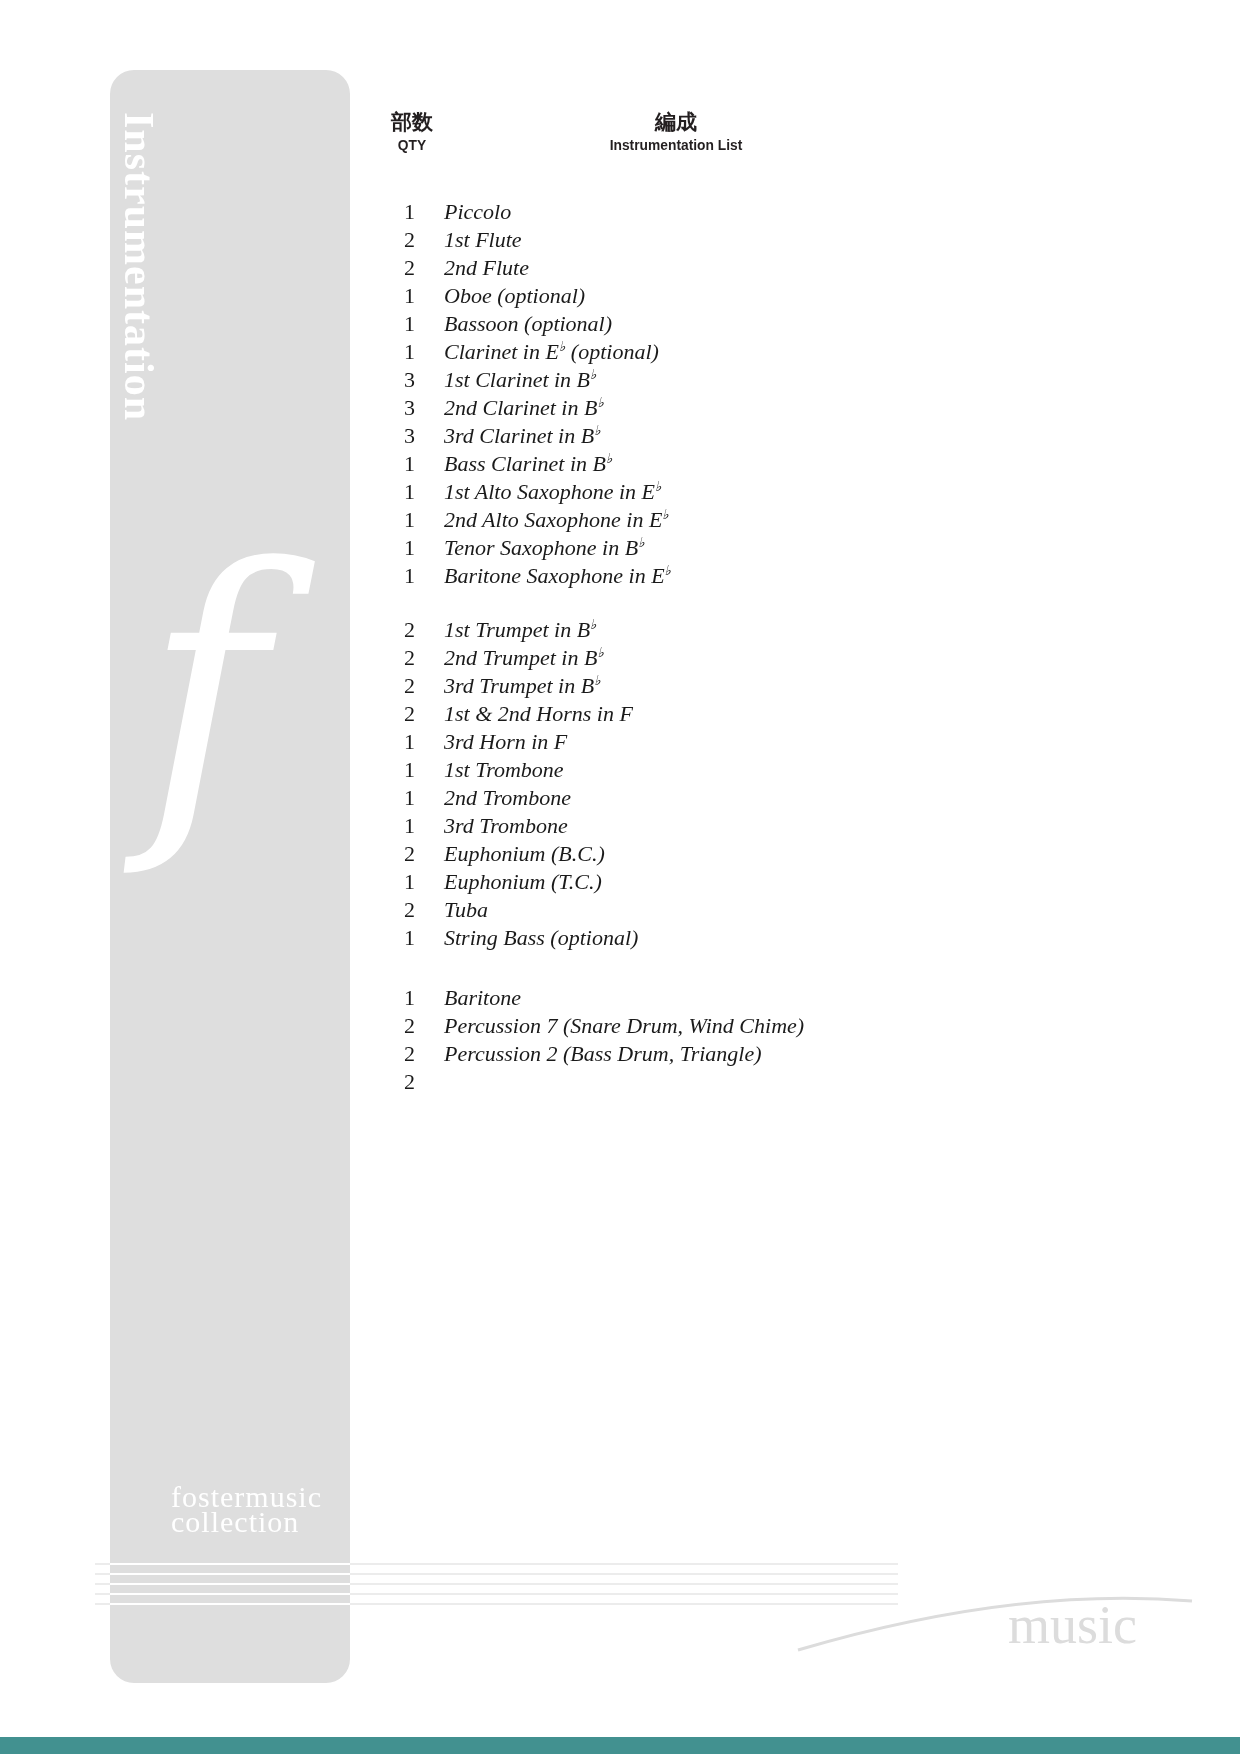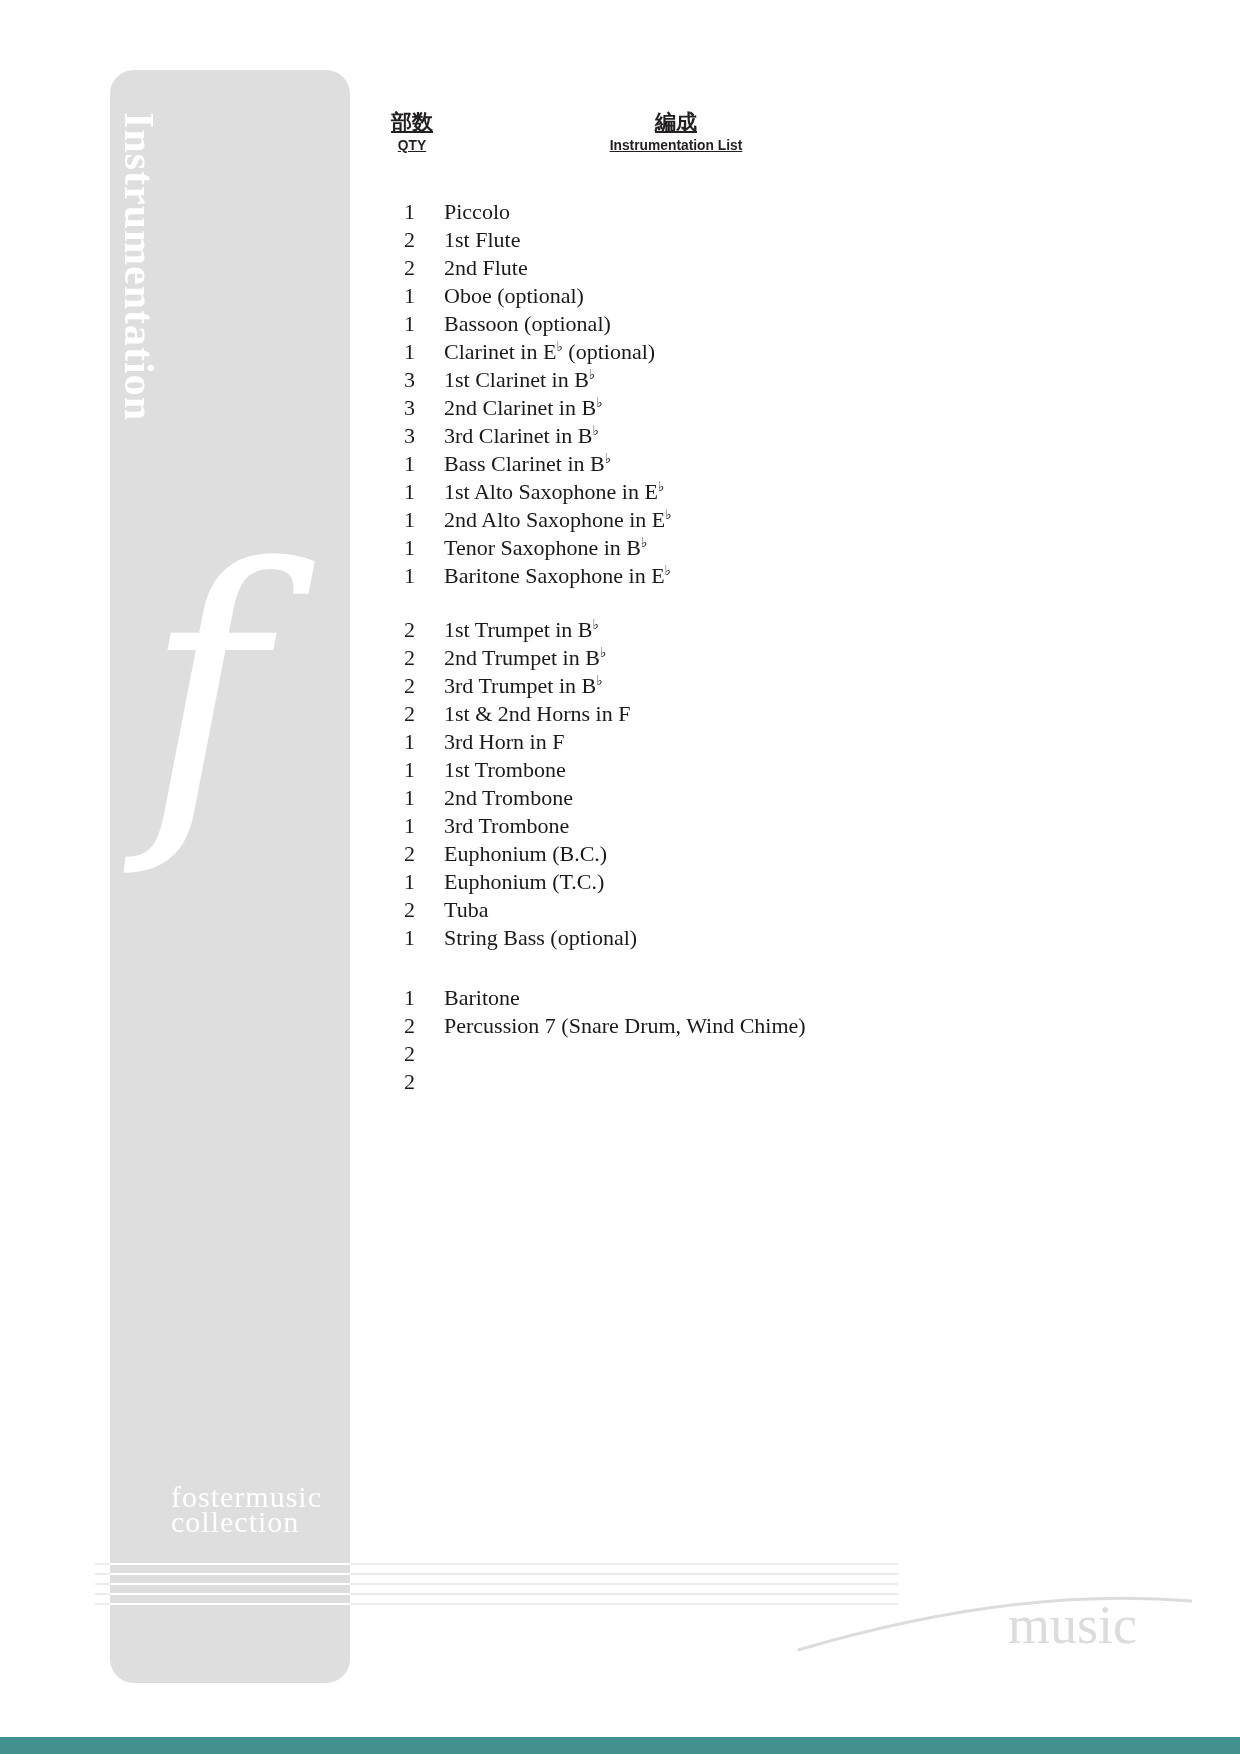--- a/index.html
+++ b/index.html
@@ -26,36 +26,36 @@
     font-size:330px;line-height:330px;color:#ffffff;text-align:center;
   }
   .sidebar-footer{
     position:absolute;right:918px;top:1484px;z-index:3;text-align:left;
     font-family:"Liberation Serif", serif;font-size:30px;line-height:25px;
     color:#ffffff;letter-spacing:1px;white-space:nowrap;
   }
 
   
   .hdr{position:absolute;top:110px;text-align:center;color:#231f20;z-index:4;
-       font-family:"Liberation Sans", sans-serif;text-decoration:underline;}
+       font-family:"Liberation Sans", sans-serif;}
   .hdr .jp{font-size:21px;font-weight:bold;line-height:24px;}
   .hdr .en{font-size:15px;font-weight:bold;line-height:18px;margin-top:2px;
            letter-spacing:0px;transform:scaleX(.92);transform-origin:center;}
   .hdr-qty{left:352px;width:120px;}
   .hdr-list{left:526px;width:300px;}
 
   
   .list{position:absolute;left:0;top:198px;width:1100px;z-index:4;
         font-family:"Liberation Serif", serif;font-size:22px;color:#1a1a1a;}
   .section{margin:0;}
   .section + .section{margin-top:26px;}
   .section:nth-child(3){margin-top:32px;}
   .row{display:flex;line-height:28px;height:28px;}
   .row .qty{flex:0 0 415px;text-align:right;}
-  .row .name{margin-left:29px;white-space:nowrap;}
+  .row .name{margin-left:29px;white-space:nowrap;font-style:italic;}
   .row .name sup{font-size:0.62em;vertical-align:super;line-height:0;}
 
   
   .staff-gray{position:absolute;left:95px;width:803px;height:2px;background:#ececec;z-index:0;}
   .staff-white{position:absolute;left:110px;width:240px;height:2px;background:#ffffff;z-index:2;}
 
   
   .foster-word{
     position:absolute;left:898px;top:1528px;z-index:1;color:#dcdcdc;
     font-family:"Liberation Serif", serif;font-size:84px;line-height:84px;
@@ -223,20 +223,21 @@
         <div class="row">
           <span class="qty">1</span>
           <span class="name">Baritone</span>
         </div>
         <div class="row">
           <span class="qty">2</span>
           <span class="name">Percussion 7 (Snare Drum, Wind Chime)</span>
         </div>
         <div class="row">
           <span class="qty">2</span>
+          <span class="name">Percussion 2 (Bass Drum, Triangle)</span>
         </div>
         <div class="row">
           <span class="qty">2</span>
         </div>
       </div>
     </div>
 
   <svg class="swoosh" width="1240" height="1754" viewBox="0 0 1240 1754">
     <path d="M 798 1650 Q 1015 1586 1192 1601" stroke="#dcdcdc" stroke-width="3" fill="none"></path>
   </svg>

